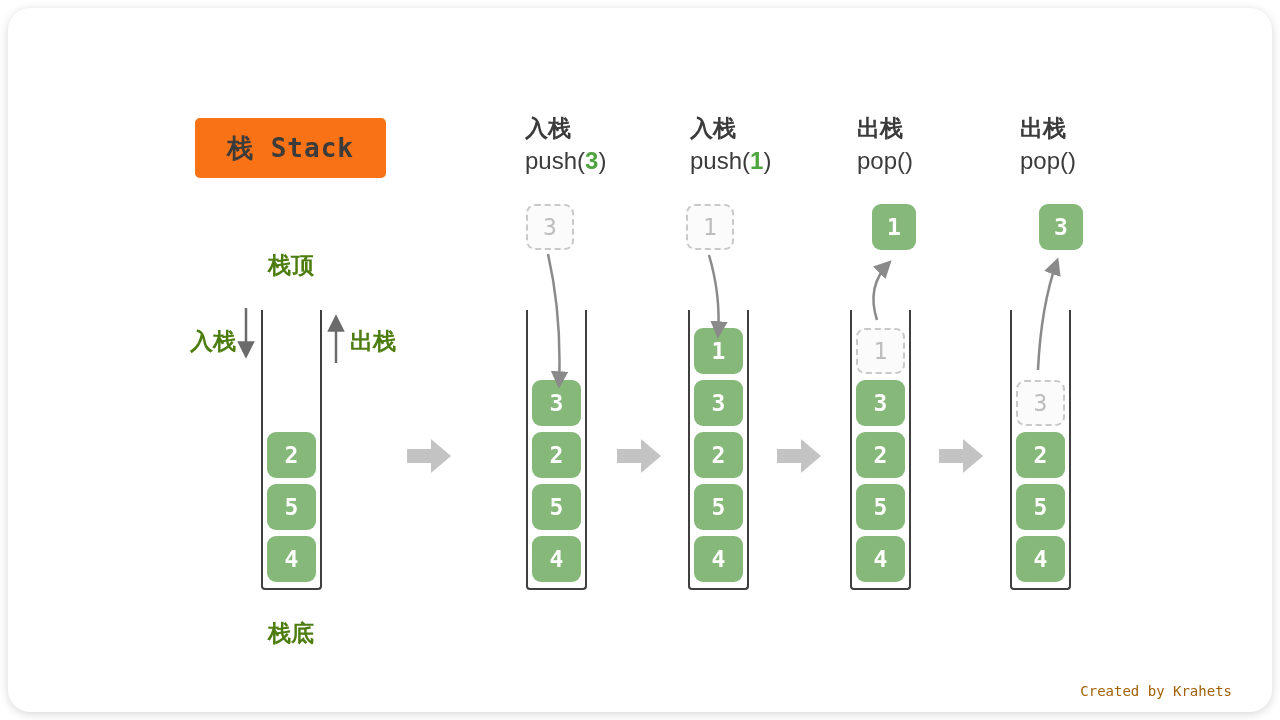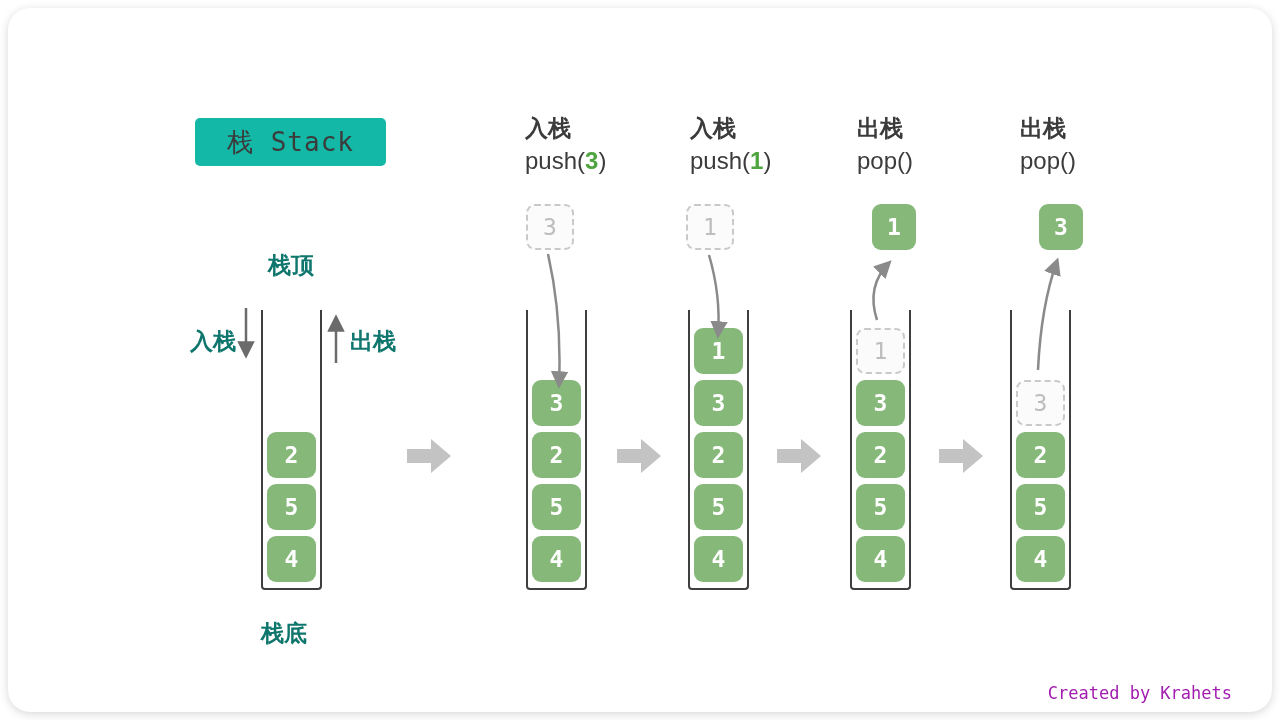--- a/index.html
+++ b/index.html
@@ -7,31 +7,31 @@
   body { font-family: "Liberation Sans", sans-serif; color: #3b3b3b; position: relative; }
 
   .card {
     position: absolute; left: 8px; top: 8px; width: 1264px; height: 704px;
     background: #ffffff; border-radius: 22px;
     box-shadow: 0 2px 10px rgba(0,0,0,0.16);
   }
 
   
   .title-badge {
-    position: absolute; left: 187px; top: 110px; width: 191px; height: 48px;
-    background: #14b8a6; border-radius: 5px;
+    position: absolute; left: 187px; top: 110px; width: 191px; height: 60px;
+    background: #f97316; border-radius: 5px;
     display: flex; align-items: center; justify-content: center;
     font-family: "DejaVu Sans Mono", monospace;
-    font-size: 26px; font-weight: normal; color: #3b3b3b; letter-spacing: 1px;
+    font-size: 26px; font-weight: bold; color: #3b3b3b; letter-spacing: 1px;
   }
 
   
-  .cn-label { position: absolute; font-size: 23px; font-weight: bold; color: #0f766e; }
+  .cn-label { position: absolute; font-size: 23px; font-weight: bold; color: #4d7c0f; }
   .lbl-top    { left: 253px; top: 242px; width: 60px; text-align: center; }
-  .lbl-bottom { left: 253px; top: 610px; width: 60px; text-align: left; }
+  .lbl-bottom { left: 253px; top: 610px; width: 60px; text-align: center; }
   .lbl-push   { left: 156px; top: 318px; width: 72px; text-align: right; }
   .lbl-pop    { left: 342px; top: 318px; width: 72px; text-align: left; }
 
   
   .step-header { position: absolute; top: 104px; }
   .step-header .op-cn   { font-size: 23px; font-weight: bold; color: #3b3b3b; line-height: 32px; }
   .step-header .op-code { font-family: Liberation Sans, sans-serif; font-size: 24px; color: #3b3b3b; line-height: 34px; }
   .step-header .op-code .arg { font-weight: bold; }
   .hdr2 { left: 517px; } .hdr3 { left: 682px; } .hdr4 { left: 849px; } .hdr5 { left: 1012px; }
 
@@ -61,21 +61,21 @@
     font-family: "DejaVu Sans Mono", monospace; font-size: 23px; border-radius: 9px;
   }
   .float-dashed { width: 48px; background: #fbfbfb; border: 2px dashed #c9c9c9; color: #bdbdbd; }
   .float-green  { width: 44px; background: #86b87a; color: #ffffff; font-weight: bold; }
   .fb2 { left: 518px; } .fb3 { left: 678px; } .fb4 { left: 864px; } .fb5 { left: 1031px; }
 
   .overlay { position: absolute; left: 0; top: 0; width: 1280px; height: 720px; pointer-events: none; }
 
   .watermark {
     position: absolute; right: 40px; top: 675px;
-    font-family: "DejaVu Sans Mono", monospace; font-size: 17px; color: #a21caf;
+    font-family: "DejaVu Sans Mono", monospace; font-size: 14px; color: #a16207;
   }
 </style>
 </head>
 <body>
 
 <div class="card">
 
   <div class="title-badge">栈 Stack</div>
 
   <div class="cn-label lbl-top">栈顶</div>

